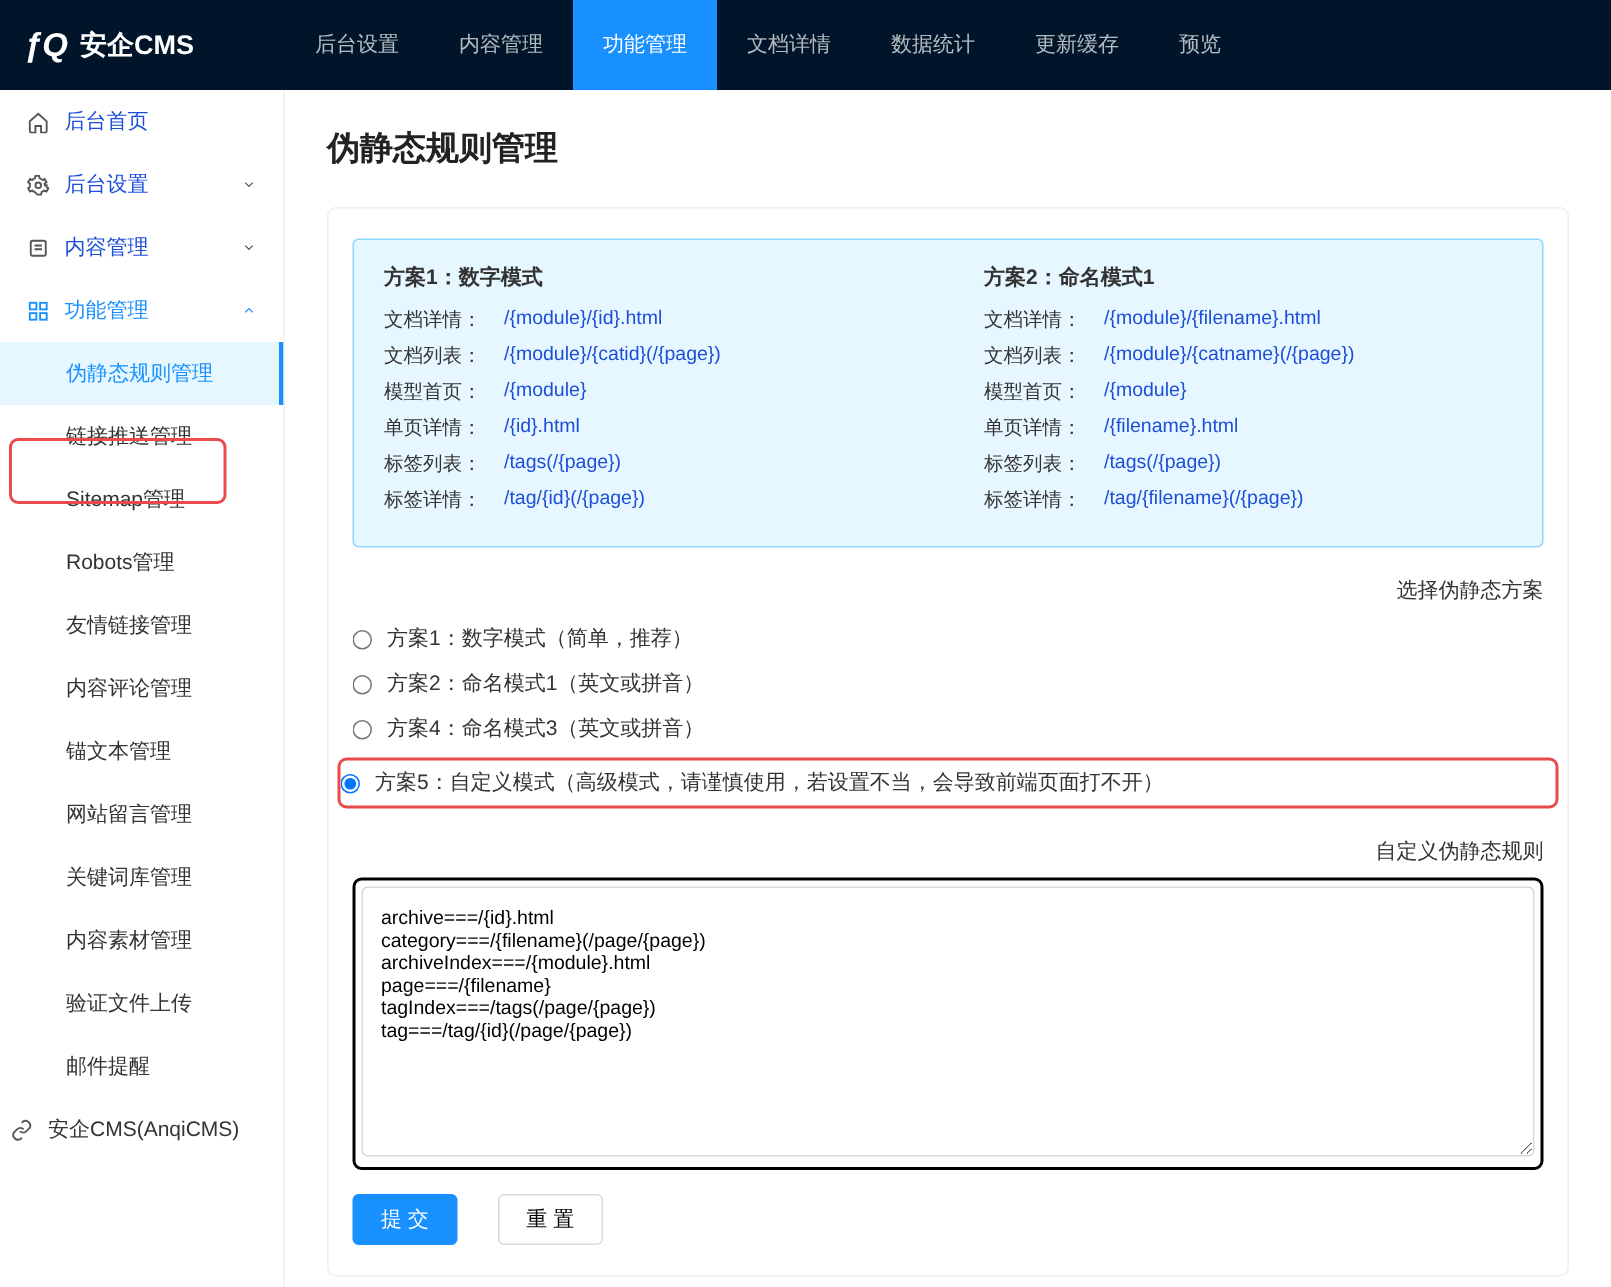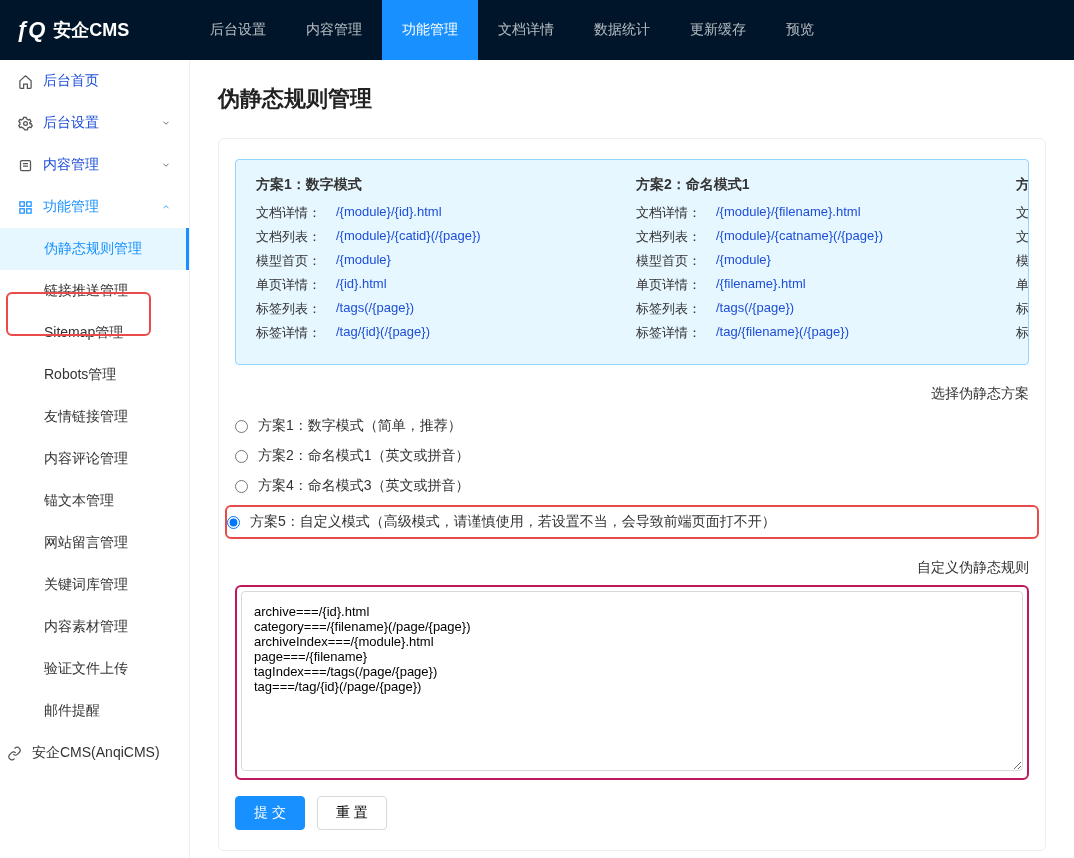--- a/index.html
+++ b/index.html
@@ -23,36 +23,36 @@
     .side-link { padding: 12px 7px; display: flex; align-items: center; cursor: pointer; }
     .side-link svg { margin-right: 10px; }
     
     .highlight-box-red { position: absolute; border: 2px solid #e94b4b; border-radius: 6px; pointer-events: none; }
     
     .content { flex: 1; overflow-y: auto; padding: 24px 28px; background: #fff; }
     .page-title { font-size: 22px; font-weight: 600; margin-bottom: 24px; color: #222; }
     .card { background: #fff; border: 1px solid #eee; border-radius: 6px; padding: 20px 16px; }
     
     .schemes-wrap { position: relative; }
-    .schemes { display: flex; gap: 60px; background: #e6f7ff; border: 1px solid #91d5ff; border-radius: 4px; padding: 16px 20px; overflow: hidden; }
+    .schemes { display: flex; gap: 80px; background: #e6f7ff; border: 1px solid #91d5ff; border-radius: 4px; padding: 16px 20px; overflow: hidden; }
     .scheme { min-width: 320px; }
     .scheme-title { font-weight: 600; margin-bottom: 10px; }
     .scheme-line { display: flex; margin: 6px 0; font-size: 13px; }
     .scheme-line .key { width: 80px; flex-shrink: 0; }
     .scheme-line .val { color: #1d4ed8; }
     
     .section-label { margin-top: 20px; margin-bottom: 8px; text-align: right; }
     .radios .radio-row { display: flex; align-items: center; padding: 6px 0; cursor: pointer; }
     .radios .radio-row input { margin-right: 10px; }
     .radio-hl { border: 2px solid #e94b4b; border-radius: 6px; padding: 8px 10px; margin: 4px -10px; }
     
-    .textarea-wrap { border: 2px solid #be185d; border-radius: 6px; padding: 4px; margin-top: 6px; }
+    .textarea-wrap { border: 2px solid #000000; border-radius: 6px; padding: 4px; margin-top: 6px; }
     textarea { width: 100%; height: 180px; padding: 12px; border: 1px solid #d9d9d9; border-radius: 4px; font-family: inherit; font-size: 13px; resize: vertical; }
     
-    .btns { display: flex; gap: 12px; margin-top: 16px; }
+    .btns { display: flex; gap: 27px; margin-top: 16px; }
     .btn { padding: 7px 18px; border-radius: 4px; border: 1px solid #d9d9d9; background: #fff; cursor: pointer; font-size: 14px; }
     .btn.primary { background: #1890ff; border-color: #1890ff; color: #fff; }
     .sidebar-rel { position: relative; }
     .sidebar-highlight { left: 6px; top: 232px; width: 145px; height: 44px; }
   </style>
 </head>
 <body>
 
 <div class="topbar">
   <div class="logo">

